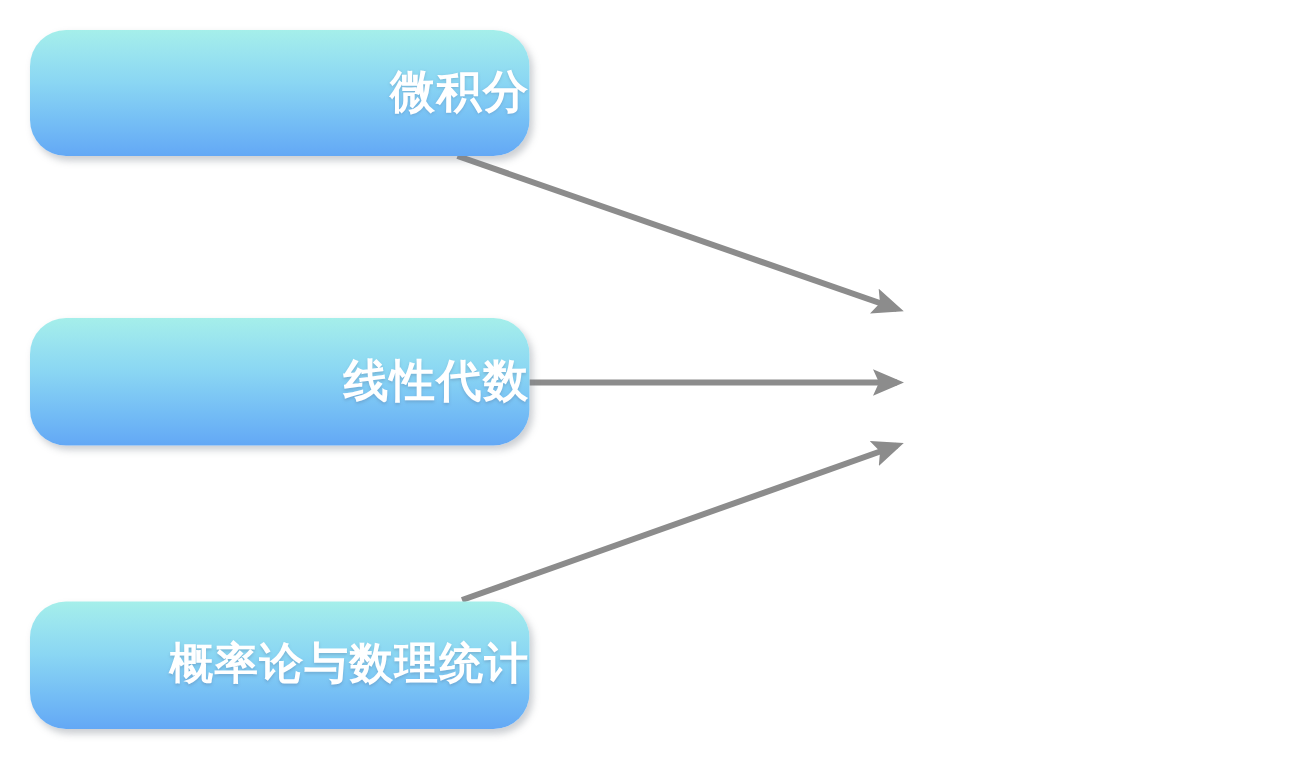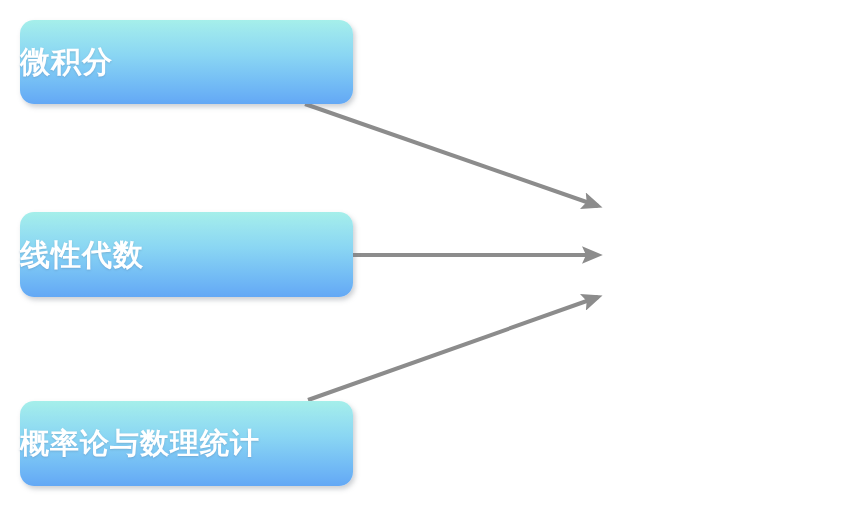--- a/index.html
+++ b/index.html
@@ -27,26 +27,26 @@
     left: 0;
     top: 0;
     width: 864px;
     height: 512px;
   }
 
   
   .node {
     position: absolute;
     box-sizing: border-box;
-    border-radius: 14px;
+    border-radius: 24px;
     background: linear-gradient(to bottom, #a5efea 0%, #9ae4ef 18%, #8ad6f3 42%, #74bdf5 74%, #63a8f5 100%);
     box-shadow: 2px 3px 5px rgba(120, 130, 140, 0.38);
     display: flex;
     align-items: center;
-    justify-content: flex-start;
+    justify-content: flex-end;
     z-index: 2;
   }
 
   .node-label {
     color: #ffffff;
     font-weight: bold;
     font-size: 30px;
     letter-spacing: 1px;
     line-height: 1;
     text-shadow: 0 1px 2px rgba(90, 120, 160, 0.35);

